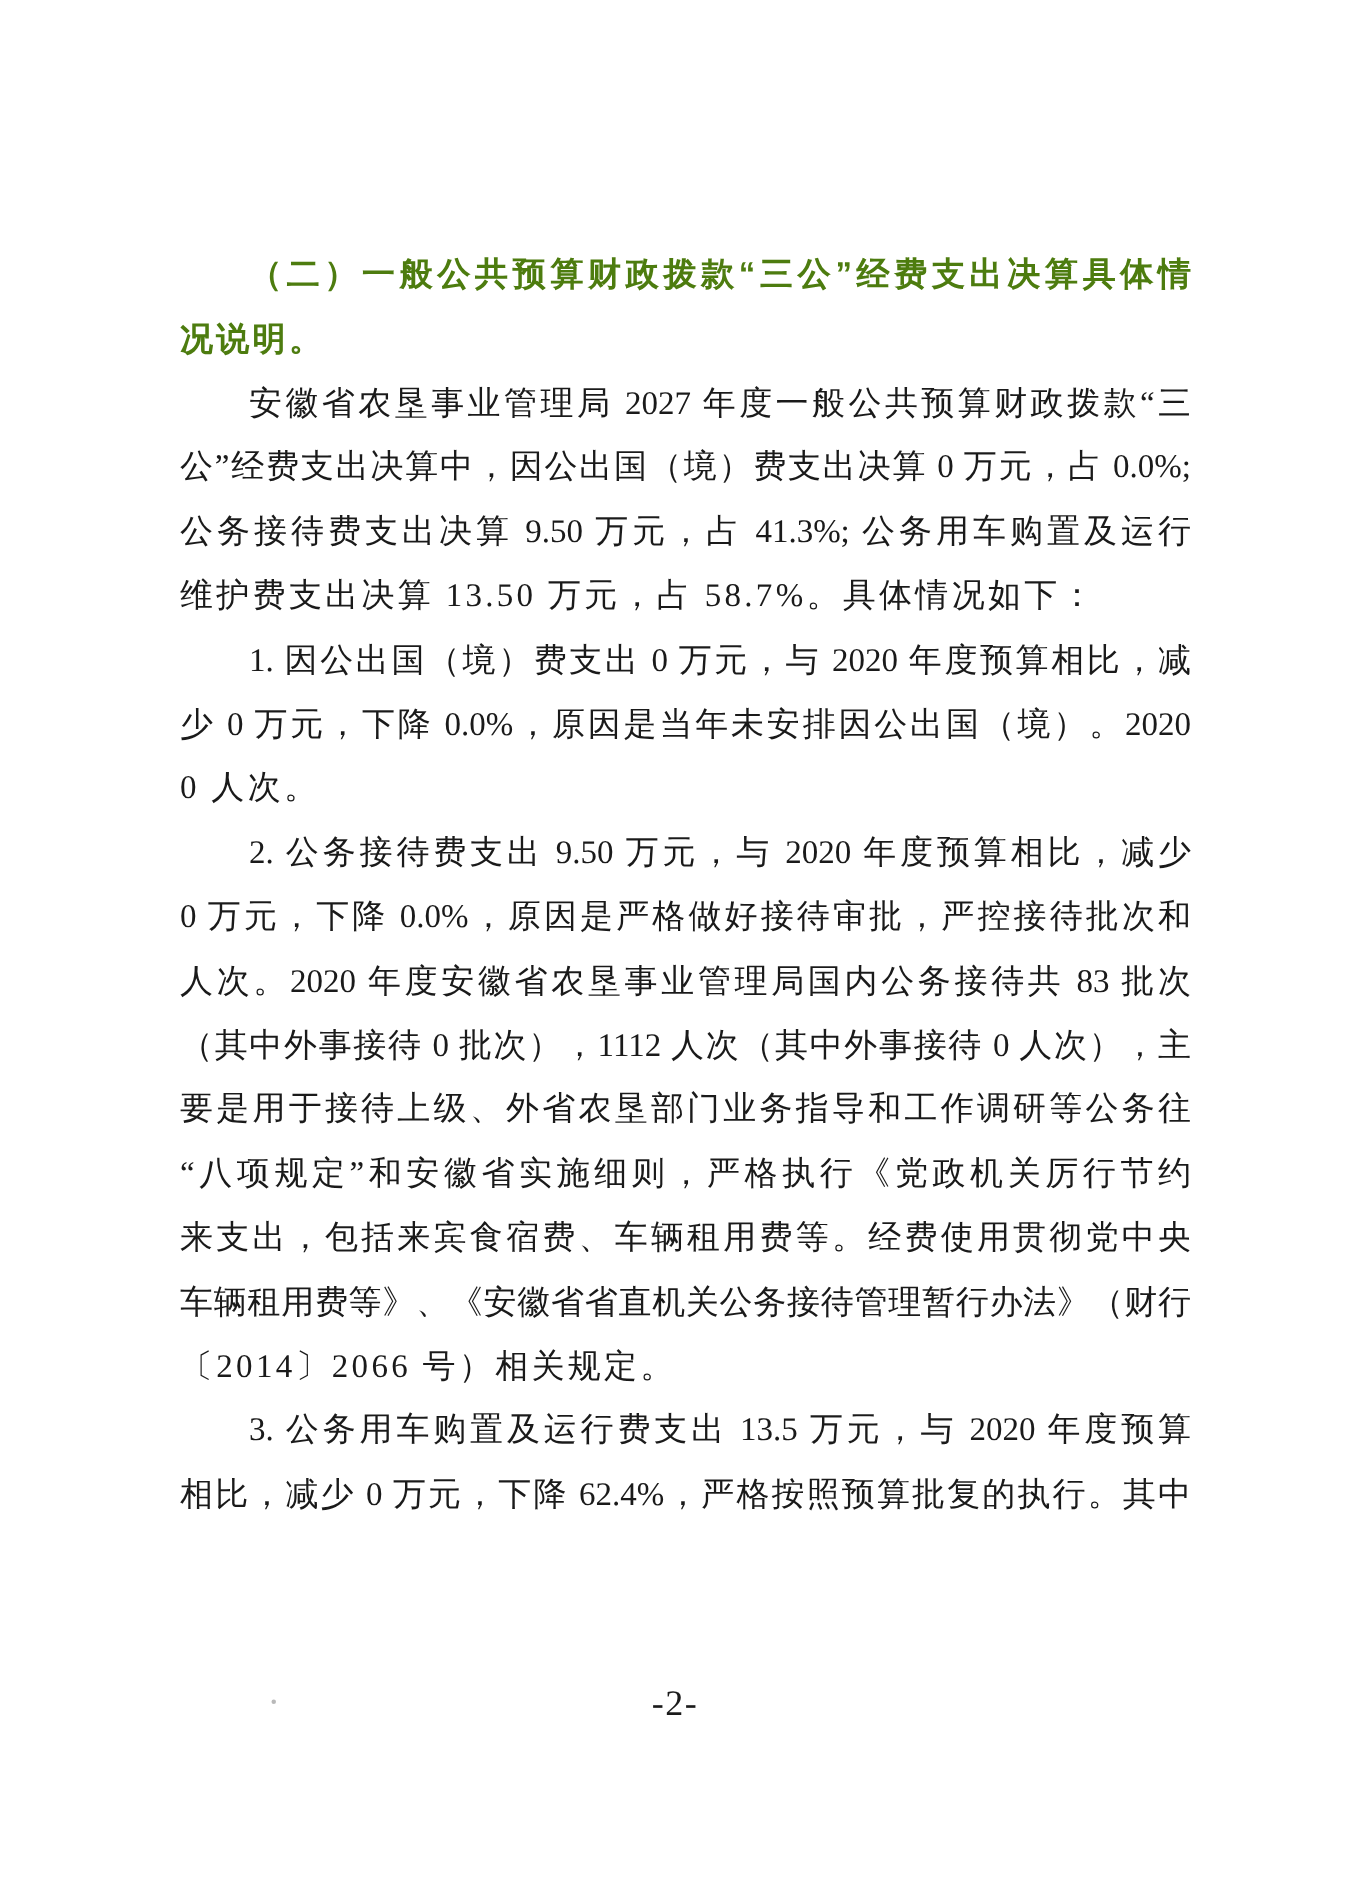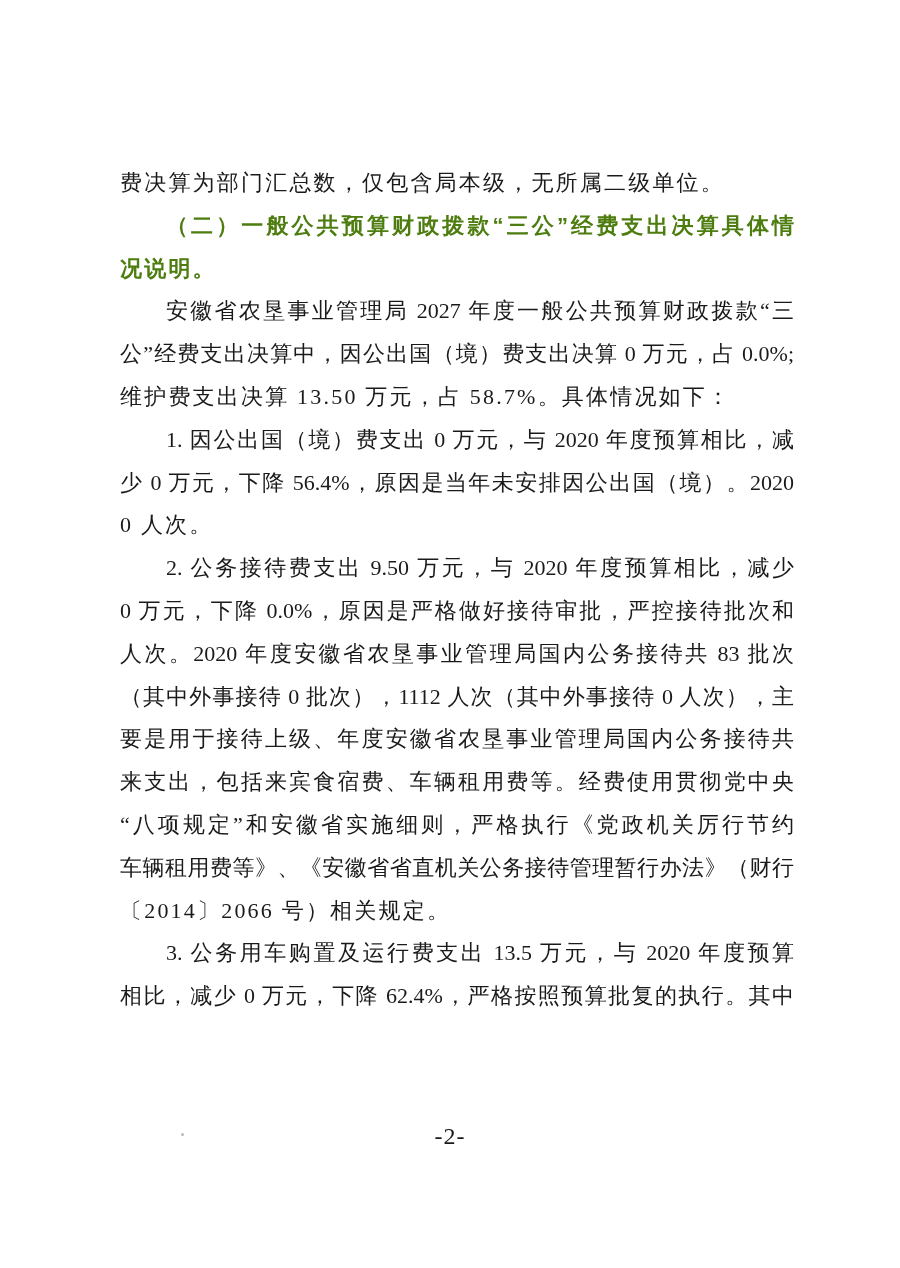--- a/index.html
+++ b/index.html
@@ -70,36 +70,36 @@
     height: 3px;
     border-radius: 50%;
     background: #b9b9b9;
   }
 </style>
 </head>
 <body>
 
 <div class="page">
   <div class="textblock">
-    <div class="line end">费决算为部门汇总数，仅包含局本级，无所属二级单位。</div>
     <div class="line full ind heading">（二）一般公共预算财政拨款“三公”经费支出决算具体情</div>
     <div class="line end heading">况说明。</div>
     <div class="line full ind">安徽省农垦事业管理局 2027 年度一般公共预算财政拨款“三</div>
     <div class="line full">公”经费支出决算中，因公出国（境）费支出决算 0 万元，占 0.0%;</div>
+    <div class="line full">公务接待费支出决算 9.50 万元，占 41.3%; 公务用车购置及运行</div>
     <div class="line end">维护费支出决算 13.50 万元，占 58.7%。具体情况如下：</div>
     <div class="line full ind">1. 因公出国（境）费支出 0 万元，与 2020 年度预算相比，减</div>
-    <div class="line full">少 0 万元，下降 56.4%，原因是当年未安排因公出国（境）。2020</div>
+    <div class="line full">少 0 万元，下降 0.0%，原因是当年未安排因公出国（境）。2020</div>
     <div class="line end">0 人次。</div>
     <div class="line full ind">2. 公务接待费支出 9.50 万元，与 2020 年度预算相比，减少</div>
     <div class="line full">0 万元，下降 0.0%，原因是严格做好接待审批，严控接待批次和</div>
     <div class="line full">人次。2020 年度安徽省农垦事业管理局国内公务接待共 83 批次</div>
     <div class="line full">（其中外事接待 0 批次），1112 人次（其中外事接待 0 人次），主</div>
-    <div class="line full">要是用于接待上级、年度安徽省农垦事业管理局国内公务接待共</div>
+    <div class="line full">要是用于接待上级、外省农垦部门业务指导和工作调研等公务往</div>
+    <div class="line full">“八项规定”和安徽省实施细则，严格执行《党政机关厉行节约</div>
     <div class="line full">来支出，包括来宾食宿费、车辆租用费等。经费使用贯彻党中央</div>
-    <div class="line full">“八项规定”和安徽省实施细则，严格执行《党政机关厉行节约</div>
     <div class="line full">车辆租用费等》、《安徽省省直机关公务接待管理暂行办法》（财行</div>
     <div class="line end">〔2014〕2066 号）相关规定。</div>
     <div class="line full ind">3. 公务用车购置及运行费支出 13.5 万元，与 2020 年度预算</div>
     <div class="line full">相比，减少 0 万元，下降 62.4%，严格按照预算批复的执行。其中</div>
   </div>
 
   <div class="pagenum">-2-</div>
   <div class="speck"></div>
 </div>
 

